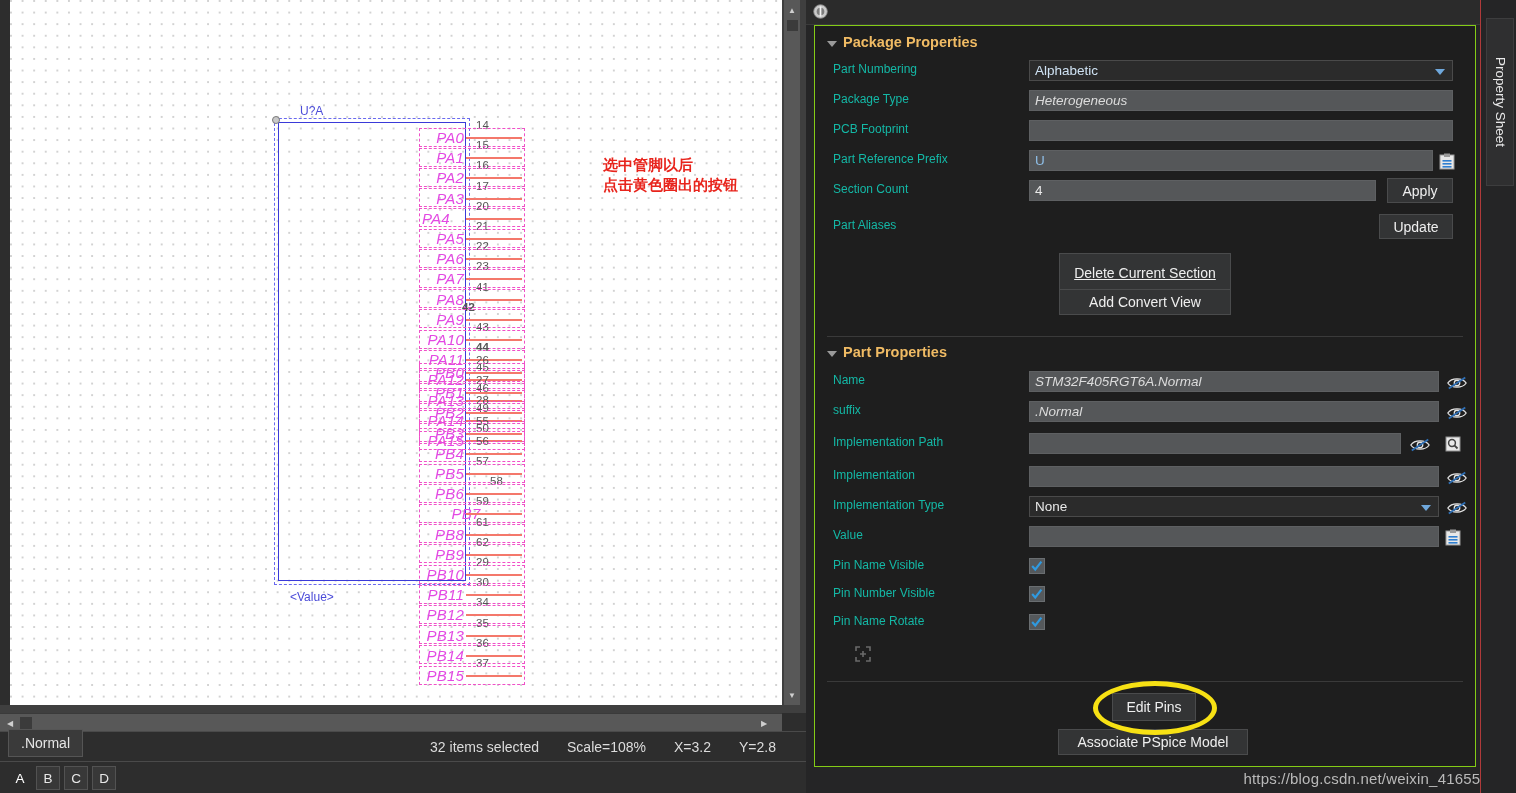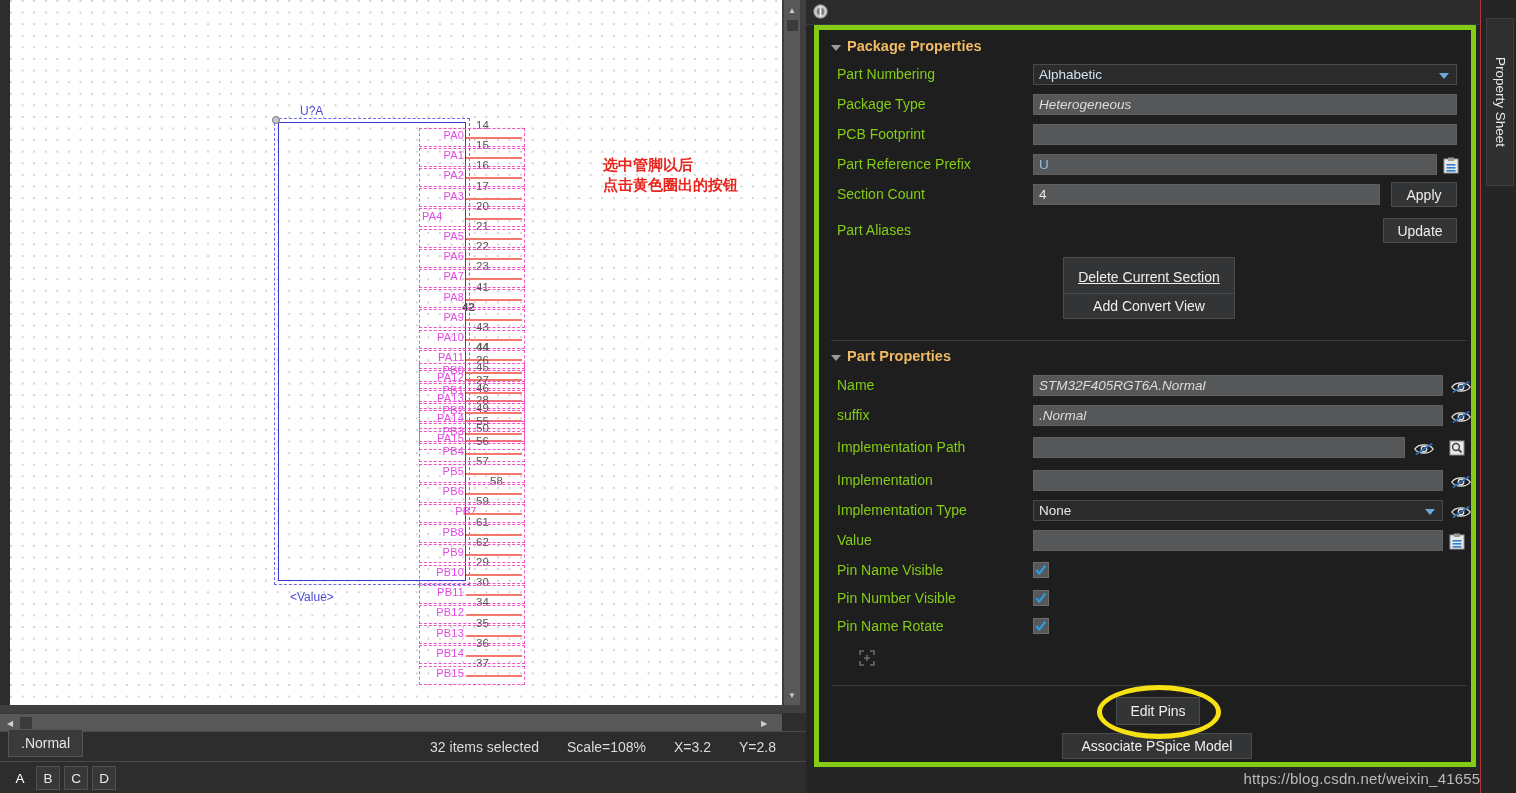--- a/index.html
+++ b/index.html
@@ -50,38 +50,38 @@
   .secbar{position:absolute;left:0;top:761px;width:806px;height:32px;background:#2d2d2d;border-top:1px solid #4a4a4a;display:flex;align-items:center;padding-left:8px;gap:4px;}
   .secbtn{width:22px;height:22px;display:flex;align-items:center;justify-content:center;font-size:13.5px;color:#e8e8e8;background:#383838;border:1px solid #525252;}
   .secbtn.active{background:#2d2d2d;border-color:#2d2d2d;color:#ffffff;}
 
   
   .symbol{position:absolute;left:0;top:0;width:772px;height:705px;}
   .sym-label{position:absolute;color:#4b4bd8;font-size:12px;font-family:"Liberation Sans",sans-serif;}
   .sym-body{position:absolute;left:268px;top:122px;width:188px;height:459px;border:1.6px solid #3a3ad8;box-sizing:border-box;}
   .sym-selbox{position:absolute;left:264px;top:118px;width:196px;height:467px;box-sizing:border-box;border:1px dashed #6a6af0;}
   .sel-handle{position:absolute;width:6px;height:6px;background:#c9c9c9;border:1px solid #7a7a7a;border-radius:50%;}
-  .pin-name{position:absolute;right:0;top:0;color:#e349e3;font-size:11px;letter-spacing:.2px;white-space:nowrap;}
+  .pin-name{position:absolute;right:0;top:0;color:#e349e3;font-size:15px;font-style:italic;letter-spacing:.2px;white-space:nowrap;}
   .pin-line{position:absolute;height:2px;background:#f4786b;}
   .pin-num{position:absolute;color:#555;font-size:11.5px;}
   .pin-selbox{position:absolute;border:1.2px dashed #f050c8;box-sizing:border-box;}
 
   .annotation{position:absolute;color:#e8241c;font-size:15px;line-height:1.35;font-weight:bold;white-space:pre;font-family:"DejaVu Sans",sans-serif;}
 
   
   .panel{position:absolute;left:806px;top:0;width:710px;height:793px;background:#252526;}
   .panel-title{position:absolute;left:0;top:0;width:710px;height:24px;background:#2b2b2b;border-bottom:1px solid #3a3a3a;}
   .panel-gear{position:absolute;left:6px;top:3px;width:17px;height:17px;}
-  .panel-body{position:absolute;left:8px;top:25px;width:662px;height:742px;background:#1e1e1e;border:5px solid #84cc16;box-sizing:border-box;overflow:hidden;}
+  .panel-body{position:absolute;left:8px;top:25px;width:662px;height:742px;background:#1e1e1e;border:1px solid #84cc16;box-sizing:border-box;overflow:hidden;}
 
   .group-hdr{position:absolute;display:flex;align-items:center;gap:6px;color:#f0bb64;font-size:14.5px;font-weight:bold;}
   .tri{width:0;height:0;border-left:5px solid transparent;border-right:5px solid transparent;border-top:6px solid #9a9a9a;margin-top:3px;}
 
   .row{position:absolute;left:18px;height:22px;}
-  .lbl{position:absolute;left:0;top:0;color:#84cc16;font-size:14px;white-space:nowrap;text-align:right;}
+  .lbl{position:absolute;left:0;top:0;color:#14b8a6;font-size:12px;white-space:nowrap;text-align:right;}
 
   .fld{position:absolute;height:21px;background:#555759;border:1px solid #5e6062;box-sizing:border-box;display:flex;align-items:center;padding-left:5px;color:#e9e9e9;font-size:13.5px;}
   .fld.dark{background:#2b2b2b;border:1px solid #4a4a4a;}
   .fld.italic{font-style:italic;color:#dcdcdc;}
   .fld.blue{color:#8fbfe8;}
   .caret{position:absolute;right:7px;top:8px;width:0;height:0;border-left:5px solid transparent;border-right:5px solid transparent;border-top:6px solid #6fa8dc;}
 
   .btn{position:absolute;height:25px;background:#333435;border:1px solid #4a4b4c;box-sizing:border-box;display:flex;align-items:center;justify-content:center;color:#efefef;font-size:14px;padding:0 10px;}
 
   .chk{position:absolute;width:16px;height:16px;background:#55595c;border:1px solid #6a6e71;box-sizing:border-box;}

